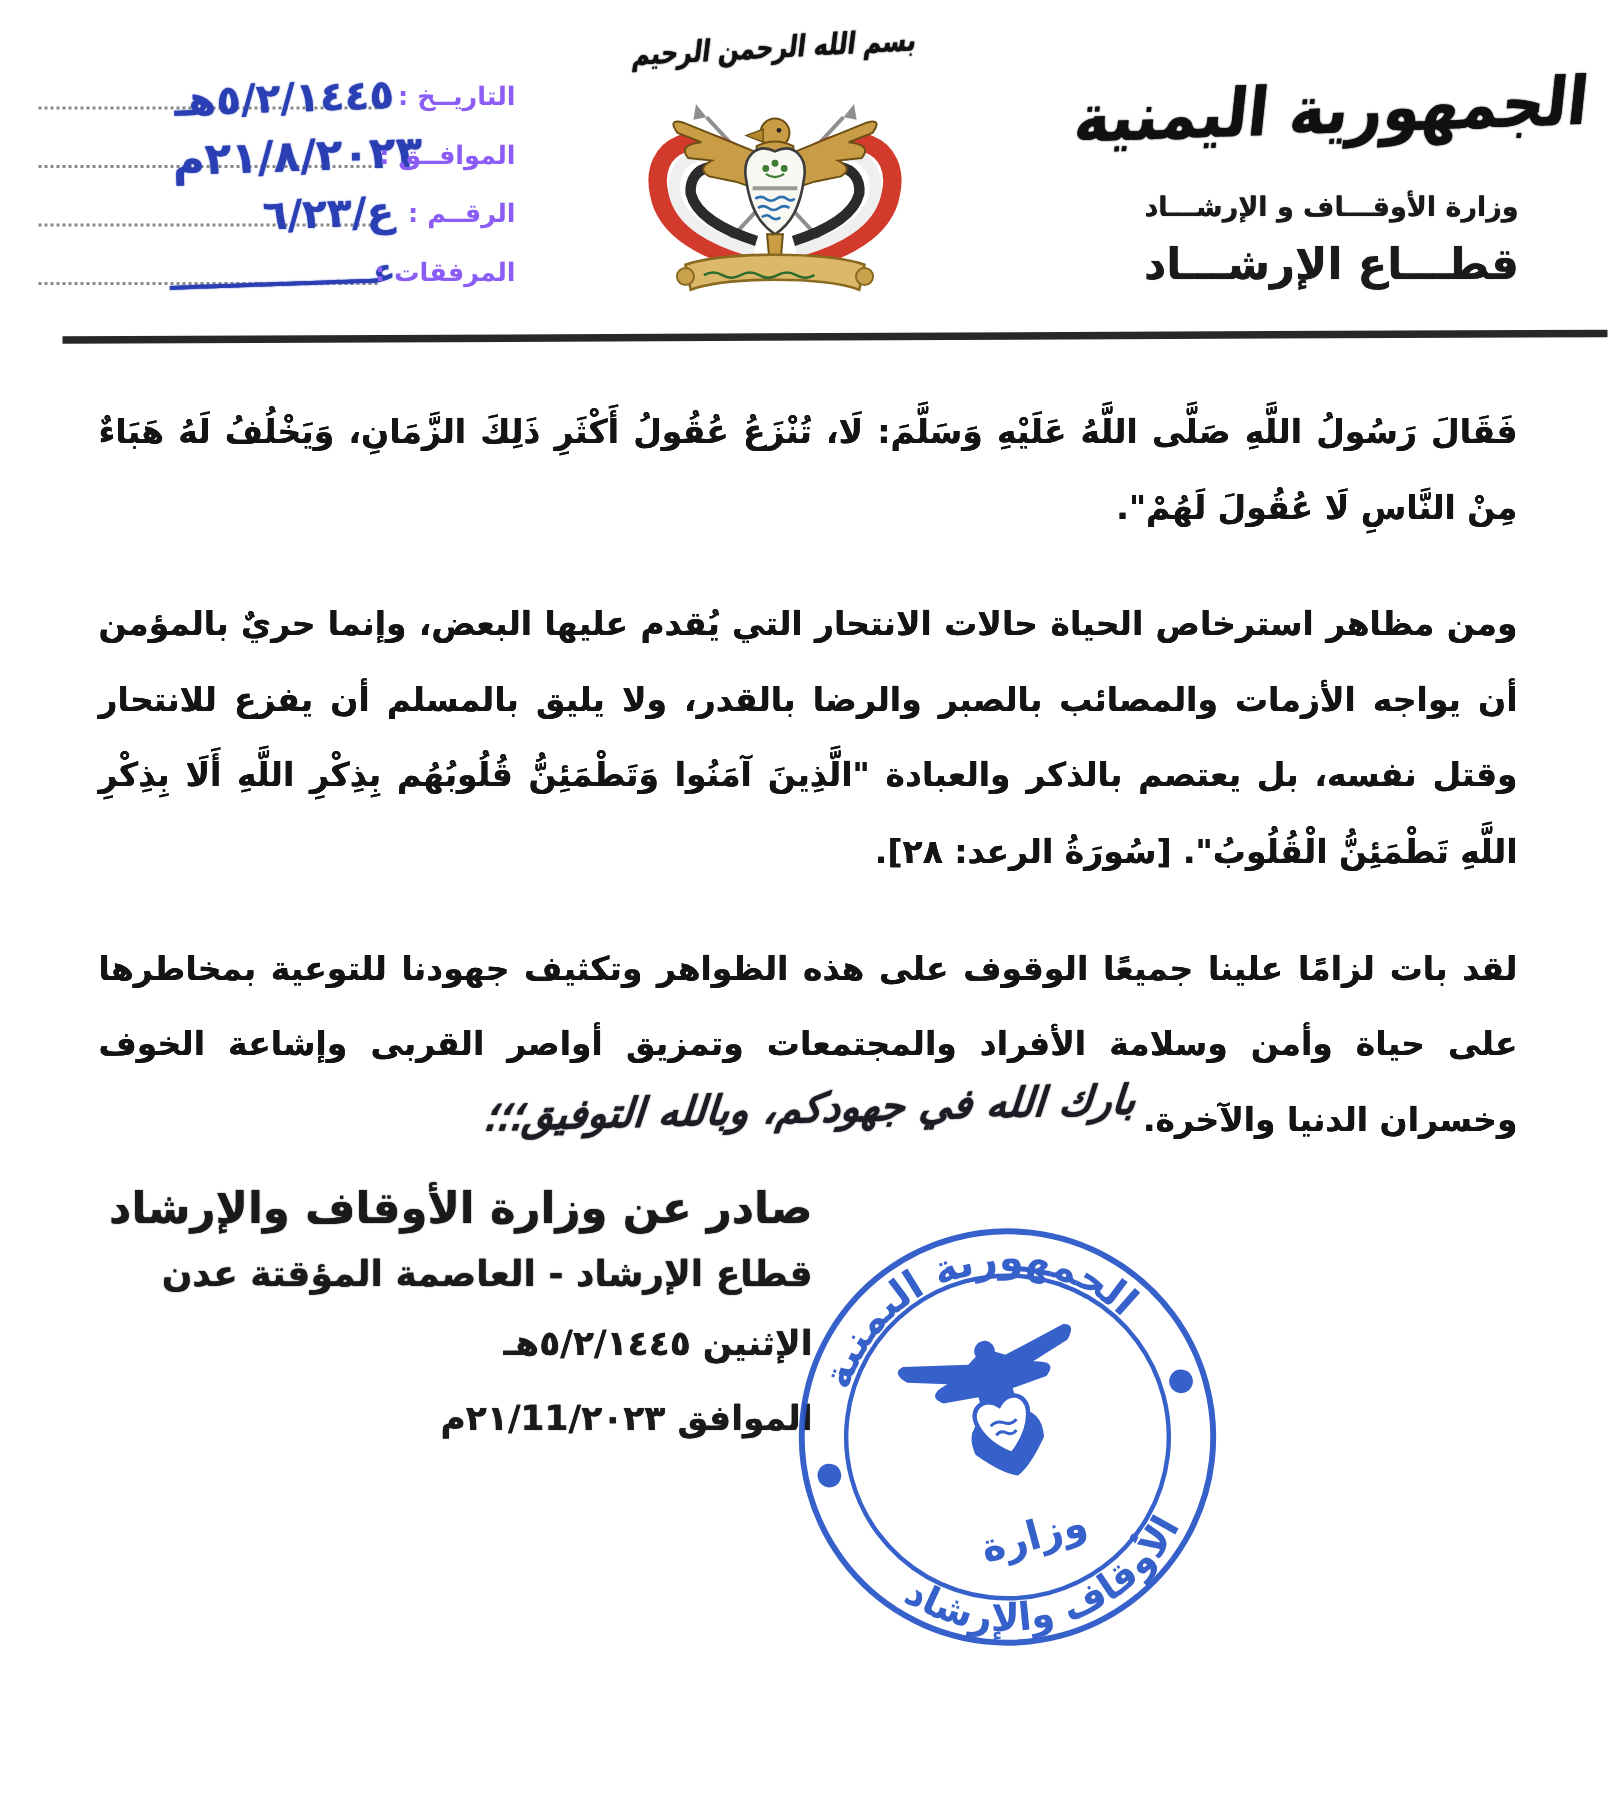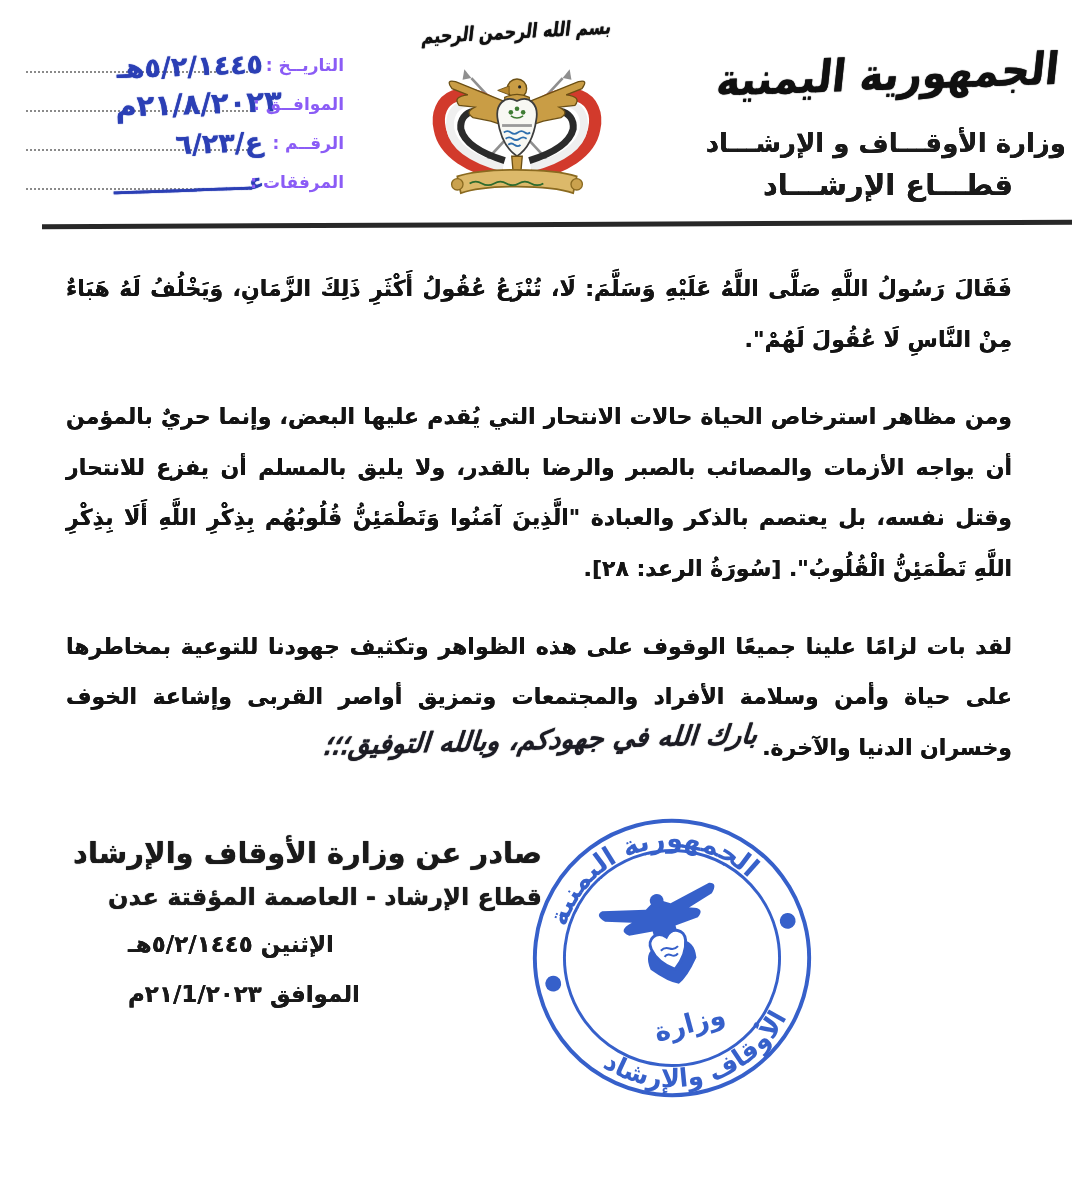--- a/index.html
+++ b/index.html
@@ -30,21 +30,21 @@
   .field-row:nth-child(4) .field-value { font-size:22px; bottom:6px; letter-spacing:-1px; }
 
   
   .brand { position:absolute; top:26px; right:14px; width:356px; text-align:center; }
   .brand-title {
     font-size:40px; font-weight:bold; white-space:nowrap; color:#101010;
     transform:skewX(-8deg) rotate(-2deg) scaleY(1.12);
     text-shadow:0 0 1px #000;
     height:96px; line-height:96px;
   }
-  .brand-ministry { font-size:26px; font-weight:bold; margin-top:6px; white-space:nowrap; text-shadow:0 0 .5px #000; }
+  .brand-ministry { font-size:18px; font-weight:bold; margin-top:6px; white-space:nowrap; text-shadow:0 0 .5px #000; }
   .brand-sector  { font-size:29px; font-weight:bold; margin-top:10px; white-space:nowrap; text-shadow:0 0 .5px #000; }
 
   
   .emblem-wrap { position:absolute; top:22px; left:372px; width:290px; text-align:center; }
   .bismillah {
     display:inline-block; font-size:16px; font-weight:bold; color:#111;
     transform:rotate(-3deg) skewX(-10deg) scaleY(1.25);
     text-shadow:0 0 1px #000; margin-bottom:2px; white-space:nowrap;
   }
   .emblem-svg { display:block; margin:0 auto; width:212px; height:158px; }
@@ -61,21 +61,21 @@
 
   
   .closing {
     position:absolute; top:724px; left:0; width:100%; text-align:center;
     font-size:27px; font-weight:bold; font-style:italic; color:#1c1c24;
     transform:rotate(-1.5deg) skewX(-6deg);
     text-shadow:0 0 1px #1c1c24;
   }
 
   
-  .sig { position:absolute; top:836px; right:538px; width:414px; text-align:left; }
+  .sig { position:absolute; top:788px; right:538px; width:414px; text-align:right; }
   .sig-line1 { font-size:29px; font-weight:bold; margin-bottom:13px; white-space:nowrap; text-shadow:0 0 .8px #000; }
   .sig-line2 { font-size:24px; font-weight:bold; margin-bottom:20px; white-space:nowrap; text-shadow:0 0 .8px #000; }
   .sig-line3 { font-size:23px; font-weight:bold; margin-bottom:24px; text-shadow:0 0 .5px #000; }
   .sig-line4 { font-size:23px; font-weight:bold; text-shadow:0 0 .5px #000; }
 
   
   .stamp { position:absolute; left:524px; top:810px; width:296px; height:296px; transform:rotate(-15deg); opacity:.92; }
   .stamp svg { width:100%; height:100%; }
 </style>
 </head>
@@ -166,21 +166,21 @@
     <p>ومن مظاهر استرخاص الحياة حالات الانتحار التي يُقدم عليها البعض، وإنما حريٌ بالمؤمن أن يواجه الأزمات والمصائب بالصبر والرضا بالقدر، ولا يليق بالمسلم أن يفزع للانتحار وقتل نفسه، بل يعتصم بالذكر والعبادة "الَّذِينَ آمَنُوا وَتَطْمَئِنُّ قُلُوبُهُم بِذِكْرِ اللَّهِ أَلَا بِذِكْرِ اللَّهِ تَطْمَئِنُّ الْقُلُوبُ". [سُورَةُ الرعد: ٢٨].</p>
     <p>لقد بات لزامًا علينا جميعًا الوقوف على هذه الظواهر وتكثيف جهودنا للتوعية بمخاطرها على حياة وأمن وسلامة الأفراد والمجتمعات وتمزيق أواصر القربى وإشاعة الخوف وخسران الدنيا والآخرة.</p>
   </div>
 
   <div class="closing">بارك الله في جهودكم، وبالله التوفيق؛؛؛</div>
 
   <div class="sig">
     <div class="sig-line1">صادر عن وزارة الأوقاف والإرشاد</div>
     <div class="sig-line2">قطاع الإرشاد - العاصمة المؤقتة عدن</div>
     <div class="sig-line3">الإثنين ٥/٢/١٤٤٥هـ</div>
-    <div class="sig-line4">الموافق ٢١/1/٢٠٢٣م</div>
+    <div class="sig-line4">الموافق ٢١/11/٢٠٢٣م</div>
   </div>
 
   <div class="stamp">
     <svg viewBox="-150 -150 300 300" aria-hidden="true">
       <defs>
         <path id="arcTop" d="M -112 0 A 112 112 0 0 1 112 0"></path>
         <path id="arcBot" d="M -131 0 A 131 131 0 0 0 131 0"></path>
       </defs>
       <circle r="139" fill="none" stroke="#2653c6" stroke-width="4"></circle>
       <circle r="109" fill="none" stroke="#2653c6" stroke-width="3"></circle>

